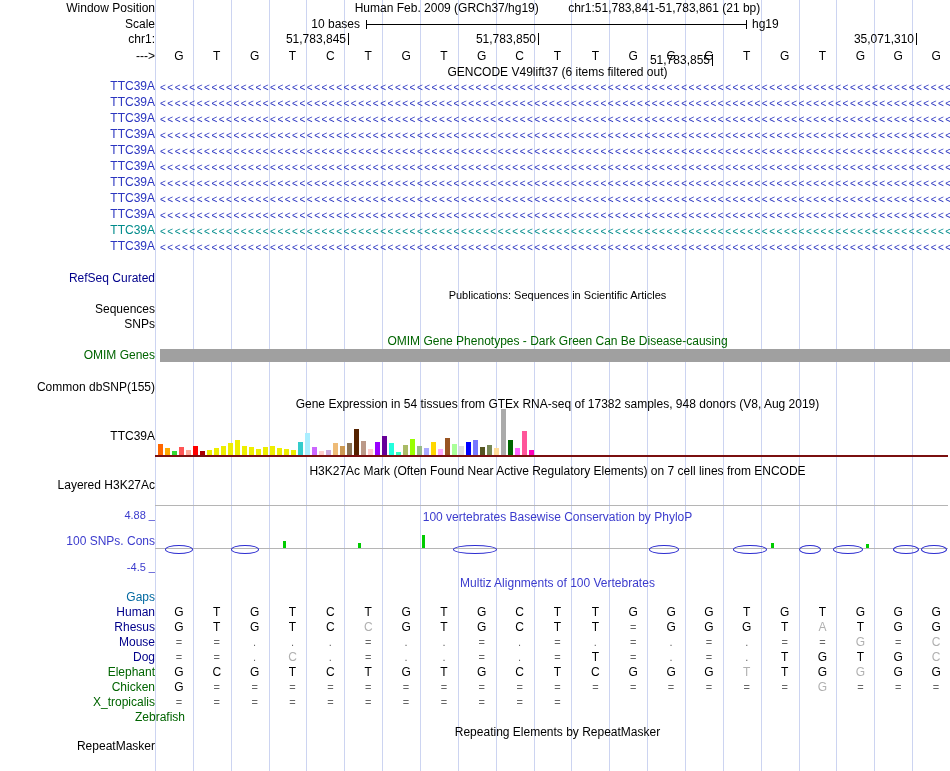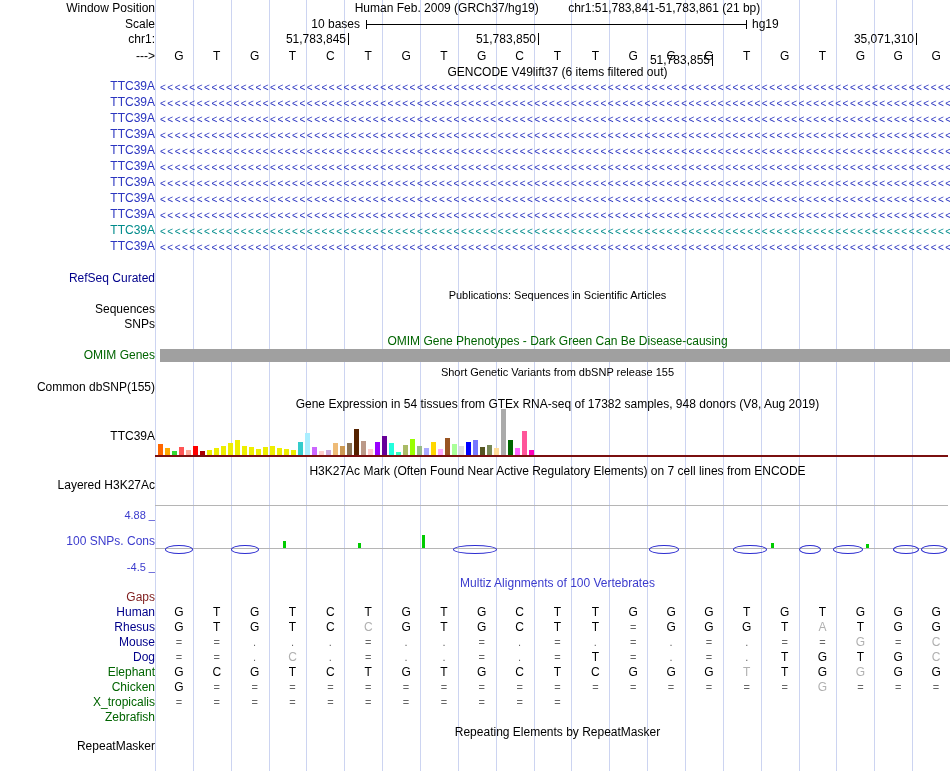--- a/index.html
+++ b/index.html
@@ -188,24 +188,20 @@
     <div class="lbl"></div>
     <div class="content centered green">OMIM Gene Phenotypes - Dark Green Can Be Disease-causing</div>
   </div>
   <div class="row" style="top:349px">
     <div class="lbl green">OMIM Genes</div>
     <div class="content">
         <div class="omimbar"></div>
       </div>
   </div>
 
-  <div class="row small" style="top:366px">
-    <div class="lbl"></div>
-    <div class="content centered">Short Genetic Variants from dbSNP release 155</div>
-  </div>
   <div class="row" style="top:381px">
     <div class="lbl">Common dbSNP(155)</div>
   </div>
 
   <div class="row" style="top:398px">
     <div class="lbl"></div>
     <div class="content centered">Gene Expression in 54 tissues from GTEx RNA-seq of 17382 samples, 948 donors (V8, Aug 2019)</div>
   </div>
   <div class="row" style="top:430px">
     <div class="lbl">TTC39A</div>
@@ -273,20 +269,24 @@
     <div class="content centered">H3K27Ac Mark (Often Found Near Active Regulatory Elements) on 7 cell lines from ENCODE</div>
   </div>
   <div class="row" style="top:479px">
     <div class="lbl">Layered H3K27Ac</div>
   </div>
   <div class="abs greyline" style="top:505px;left:155px;width:793px;height:1px"></div>
 
   <div class="row small" style="top:509px">
     <div class="lbl blue">4.88 _</div>
   </div>
+  <div class="row" style="top:511px">
+    <div class="lbl"></div>
+    <div class="content centered blue">100 vertebrates Basewise Conservation by PhyloP</div>
+  </div>
   <div class="row" style="top:535px">
     <div class="lbl blue">100 SNPs. Cons</div>
   </div>
   <div class="row small" style="top:561px">
     <div class="lbl blue">-4.5 _</div>
   </div>
   <div class="abs" id="phylop" style="top:527px;left:155px;width:795px;height:44px">
     <div class="abs greyline" style="top:21px;left:0;width:793px;height:1px"></div>
   <div class="oval" style="left: 10px; width: 26px; top: 18px;"></div>
       <div class="oval" style="left: 76px; width: 26px; top: 18px;"></div>
@@ -303,21 +303,21 @@
       <div class="oval" style="left: 738px; width: 24px; top: 18px;"></div>
       <div class="oval" style="left: 766px; width: 24px; top: 18px;"></div>
     </div>
 
   <div class="row" style="top:577px">
     <div class="lbl"></div>
     <div class="content centered blue">Multiz Alignments of 100 Vertebrates</div>
   </div>
   <div class="abs" id="aln-rows" style="top:590px;left:0;width:950px">
       <div class="alnrow">
-        <div class="lbl" style="color: #7f1d1d;">Gaps</div>
+        <div class="lbl" style="color: #0369a1;">Gaps</div>
         <div class="alncells">
           <span></span>
           <span></span>
           <span></span>
           <span></span>
           <span></span>
           <span></span>
           <span></span>
           <span></span>
           <span></span>
@@ -511,21 +511,21 @@
           <span></span>
           <span></span>
           <span></span>
           <span></span>
           <span></span>
           <span></span>
           <span></span>
         </div>
       </div>
       <div class="alnrow">
-        <div class="lbl" style="color: rgb(0, 100, 0);">Zebrafish</div>
+        <div class="lbl" style="color: rgb(0, 100, 0); margin-left: 30px;">Zebrafish</div>
         <div class="alncells">
           <span></span>
           <span></span>
           <span></span>
           <span></span>
           <span></span>
           <span></span>
           <span></span>
           <span></span>
           <span></span>

